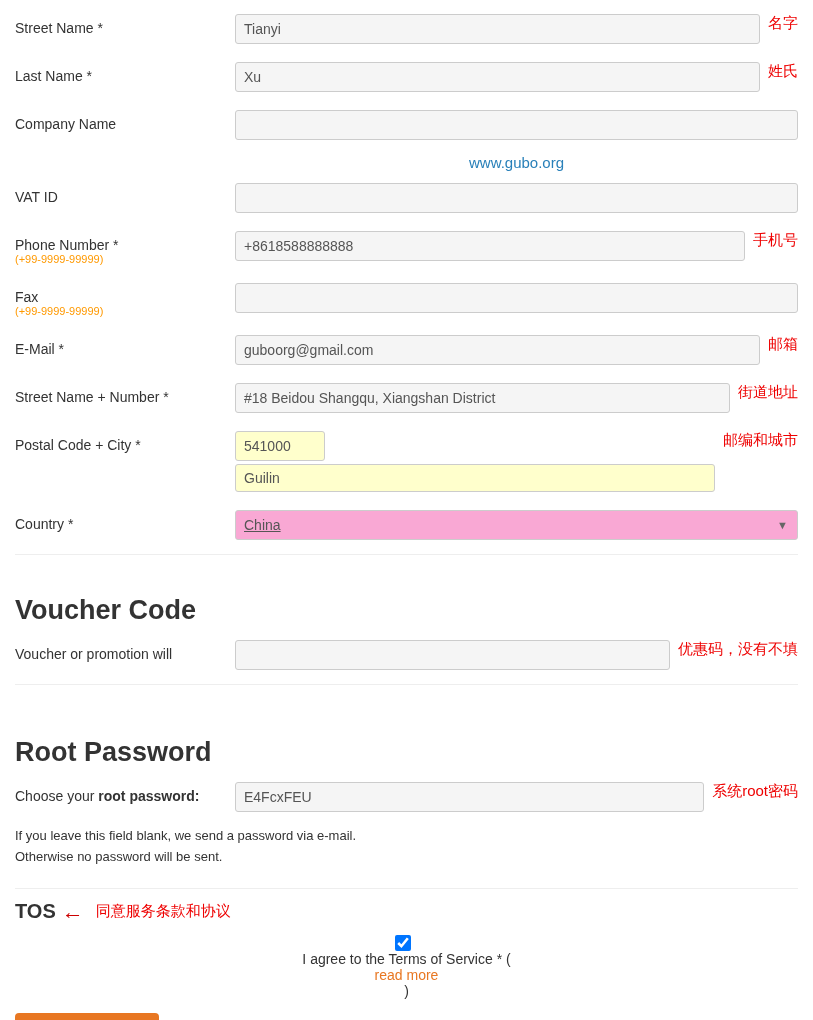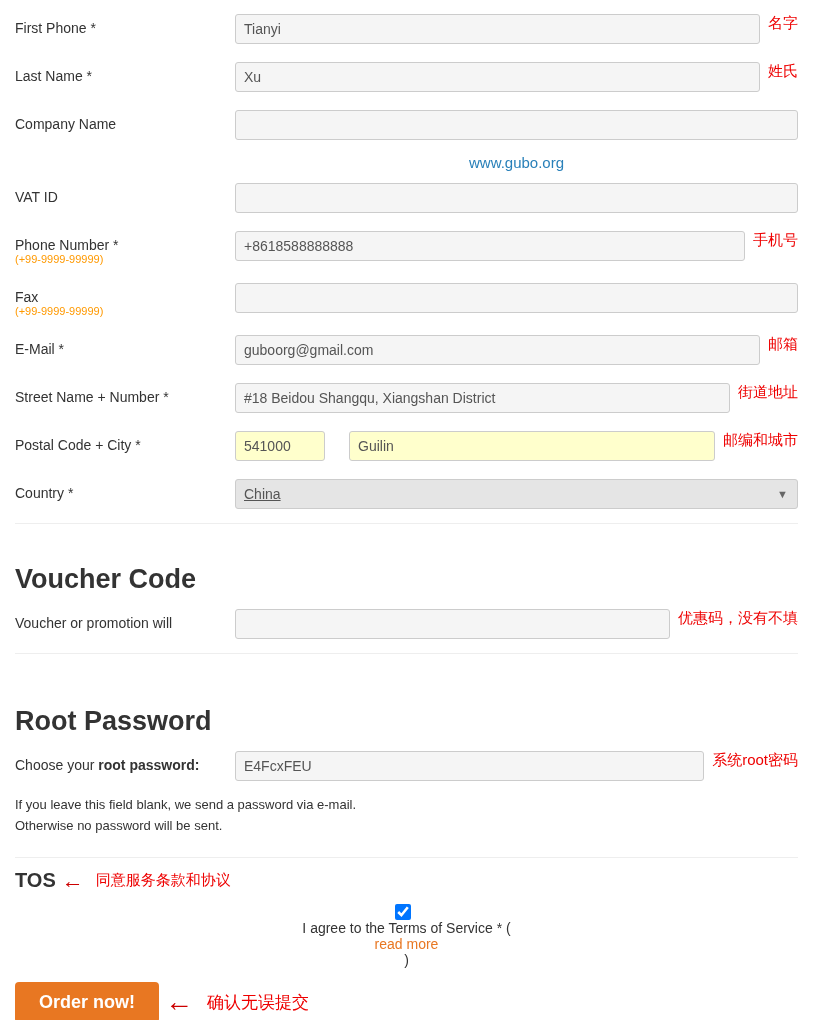--- a/index.html
+++ b/index.html
@@ -42,29 +42,30 @@
       border-radius: 3px;
       font-size: 14px;
       background: #f5f5f5;
       color: #555;
       height: 30px;
     }
     .form-field input.yellow-bg {
       background: #ffffcc;
     }
     .form-field select {
-      background: #e5e5e5;
+      background: #f9a8d4;
       appearance: none;
       -webkit-appearance: none;
       cursor: pointer;
       text-decoration: underline;
     }
     .postal-city-row {
       display: flex;
-      gap: 24px;
+      gap: 3px;
+      flex-direction: column;
     }
     .postal-city-row input:first-child {
       width: 90px;
       flex-shrink: 0;
     }
     .postal-city-row input:last-child {
       flex: 1;
     }
     .select-wrapper {
       position: relative;
@@ -161,21 +162,21 @@
     }
     .root-label b {
       font-weight: bold;
     }
   </style>
 </head>
 <body>
 
 <div class="form-row">
   <div class="form-label">
-    <span>First Phone *</span>
+    <span>Street Name *</span>
   </div>
   <div class="form-field">
     <input type="text" value="Tianyi" style="">
   </div>
   <span class="annotation-red">名字</span>
 </div>
 
 <div class="form-row">
   <div class="form-label">
     <span>Last Name *</span>

